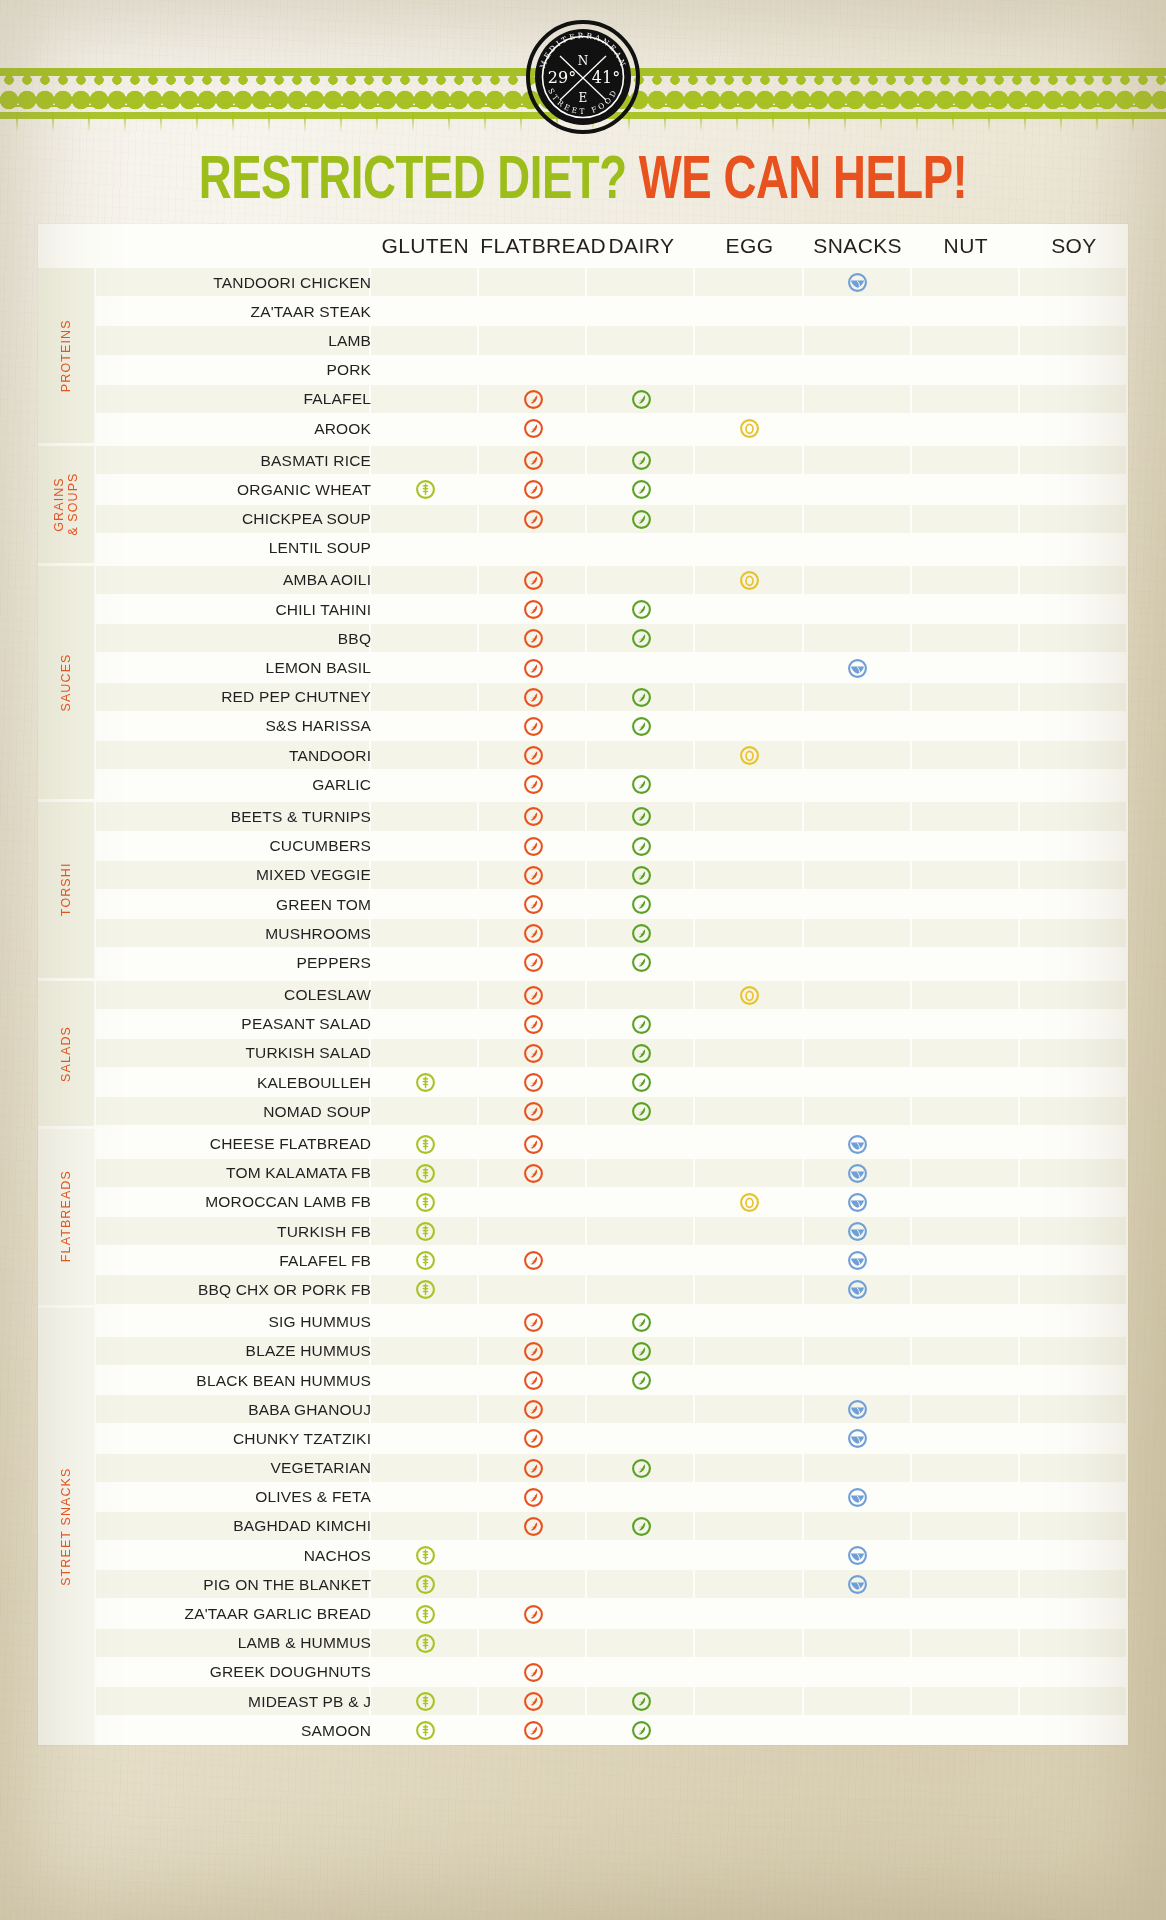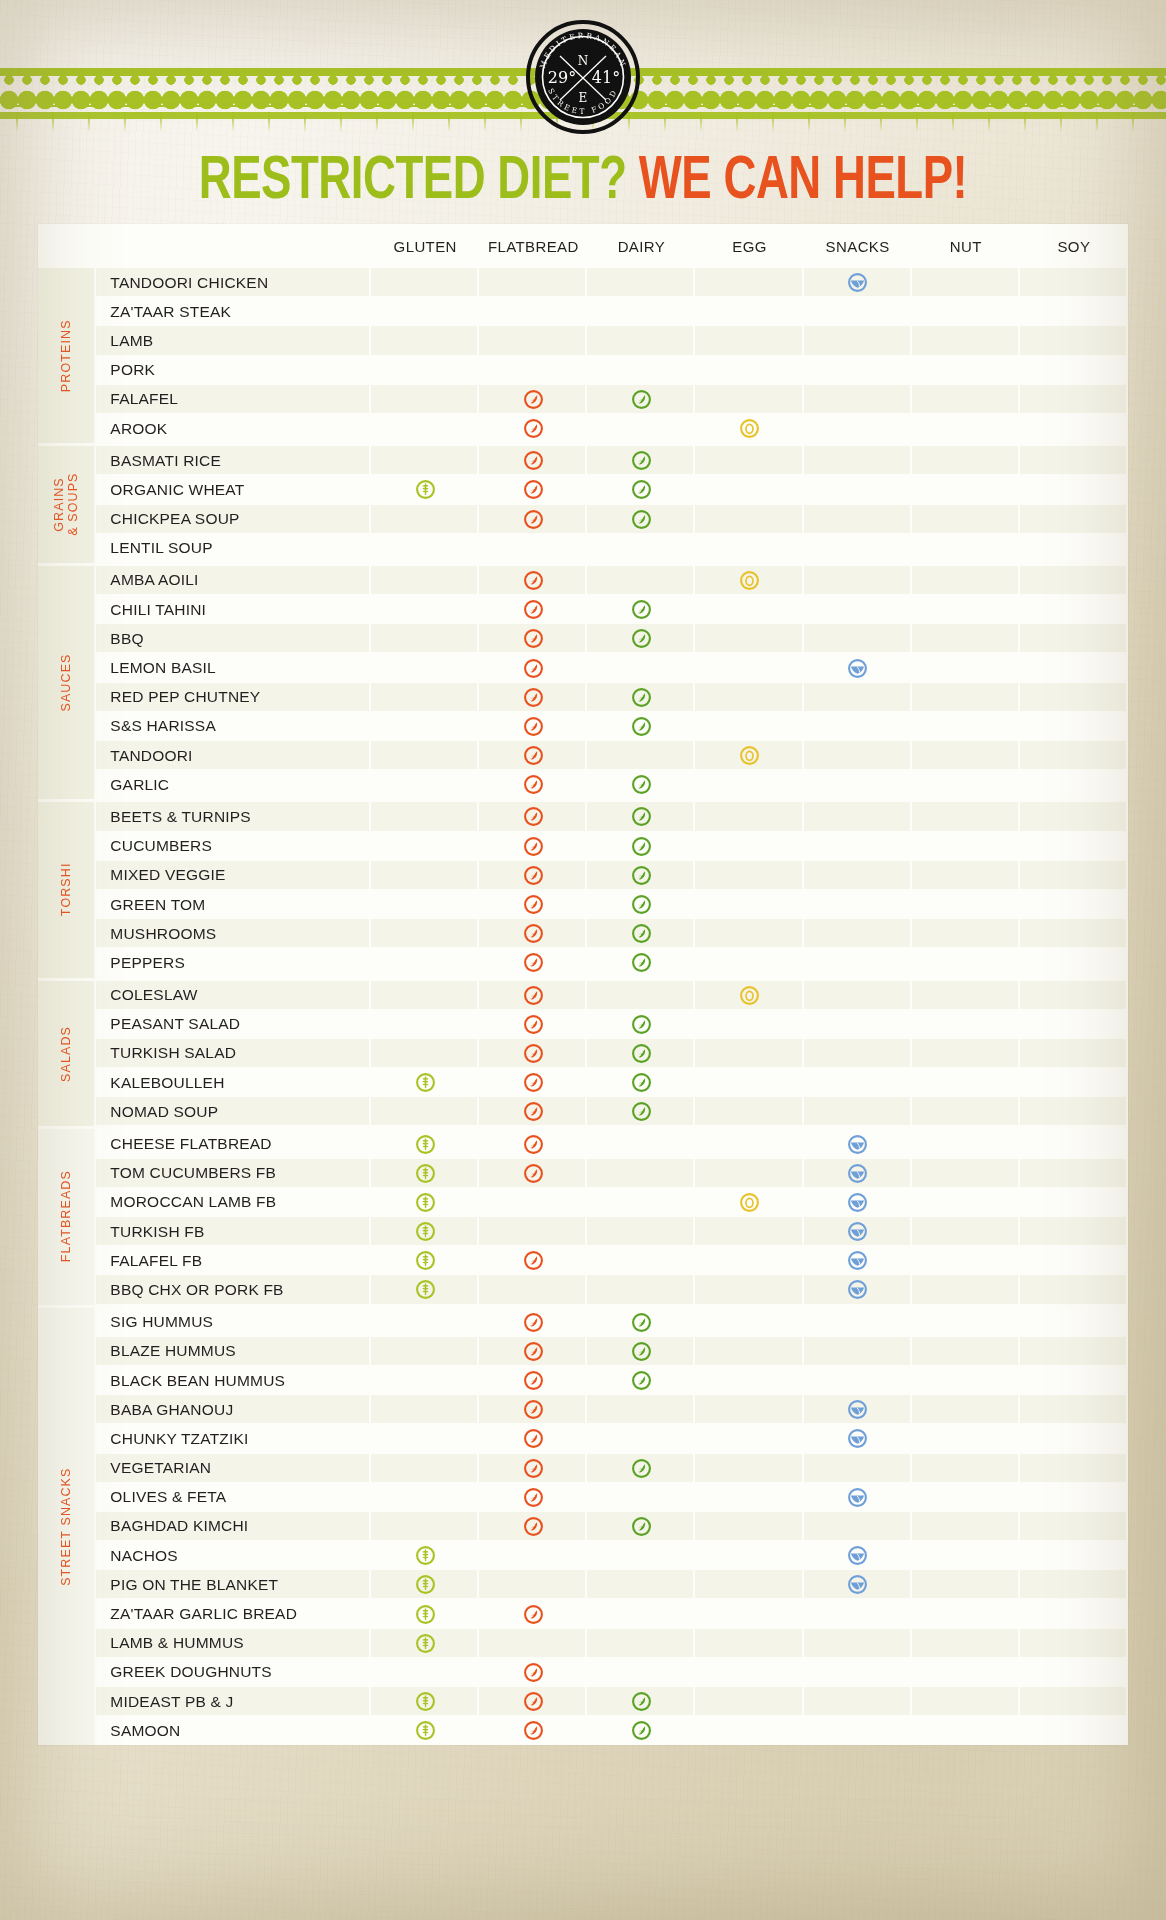--- a/index.html
+++ b/index.html
@@ -95,21 +95,21 @@
   }
   table.matrix{
     border-collapse:collapse;width:100%;table-layout:fixed;
   }
   table.matrix col.cat{width:52px;}
   table.matrix col.item{width:250px;}
   table.matrix col.flag{width:98px;}
 
   thead th{
     height:42px;
-    font-size:15px;
+    font-size:21px;
     font-weight:400;
     color:#231f20;
     letter-spacing:.4px;
     text-align:center;
     vertical-align:middle;
     background:#fdfdf9;
   }
   thead th.blank{background:#fdfdf9;}
 
   tbody tr{height:29.2px;}
@@ -118,21 +118,21 @@
     vertical-align:middle;
     font-size:15.5px;
     color:#231f20;
     background:transparent;
   }
   tbody tr.odd td.cell{background:#f4f4e9;}
   tbody tr.even td.cell{background:#fdfdfa;}
   tbody tr.odd td.catcell{background:#f2f2e4;}
   tbody tr.even td.catcell{background:#f7f7ef;}
 
-  td.item{padding-left:14px;letter-spacing:.2px;}
+  td.item{padding-left:14px;letter-spacing:.2px;text-align:right;}
   td.flag{text-align:center;}
 
   
   td.cell{box-shadow: inset -2px 0 0 #fdfdf9, inset 0 -1px 0 #fdfdf9;}
 
   
   td.catcell{
     position:relative;width:52px;
     border-right:2px solid #fdfdf9;
   }
@@ -766,21 +766,21 @@
           <td class="flag cell"></td>
           <td class="flag cell"><span class="ic"><svg viewBox="0 0 24 24">
                 <circle cx="12" cy="12" r="9.6" fill="none" stroke="#6f9fd8" stroke-width="2.4"></circle>
                 <path d="M4.4 9.6h15.2c-1.6 4.6-4.4 7.4-7.6 8.3-3.2-.9-6-3.7-7.6-8.3z" fill="#6f9fd8"></path>
                 <path d="M12 10.6c1.4 1.5 2.2 3.3 2.3 5.3" stroke="#fdfdf9" stroke-width="1.1" fill="none" stroke-linecap="round"></path>
               </svg></span></td>
           <td class="flag cell"></td>
           <td class="flag cell"></td>
         </tr>
         <tr class="odd">
-          <td class="item cell">TOM CUCUMBERS FB</td>
+          <td class="item cell">TOM KALAMATA FB</td>
           <td class="flag cell"><span class="ic"><svg viewBox="0 0 24 24">
                 <circle cx="12" cy="12" r="9.6" fill="none" stroke="#a8c324" stroke-width="2.4"></circle>
                 <path d="M12 5.6v12.2" stroke="#a8c324" stroke-width="1.5" stroke-linecap="round" fill="none"></path>
                 <path d="M12 7.2c-1.6-.6-2.8-.2-3.4.7.7.9 2 1.2 3.4.5zM12 7.2c1.6-.6 2.8-.2 3.4.7-.7.9-2 1.2-3.4.5z" fill="#a8c324"></path>
                 <path d="M12 10.4c-1.6-.6-2.8-.2-3.4.7.7.9 2 1.2 3.4.5zM12 10.4c1.6-.6 2.8-.2 3.4.7-.7.9-2 1.2-3.4.5z" fill="#a8c324"></path>
                 <path d="M12 13.6c-1.6-.6-2.8-.2-3.4.7.7.9 2 1.2 3.4.5zM12 13.6c1.6-.6 2.8-.2 3.4.7-.7.9-2 1.2-3.4.5z" fill="#a8c324"></path>
               </svg></span></td>
           <td class="flag cell"><span class="ic"><svg viewBox="0 0 24 24">
                 <circle cx="12" cy="12" r="9.6" fill="none" stroke="#e8521f" stroke-width="2.4"></circle>
                 <path d="M16 7.2c.7 4.2-1.4 8-4.9 9.2-1.2.4-2.4.2-3-.6 1.6-.5 3-1.5 4-3-.9.4-1.9.6-2.9.5 2.5-1.1 4.6-3.2 6.8-6.1z" fill="#e8521f"></path>

